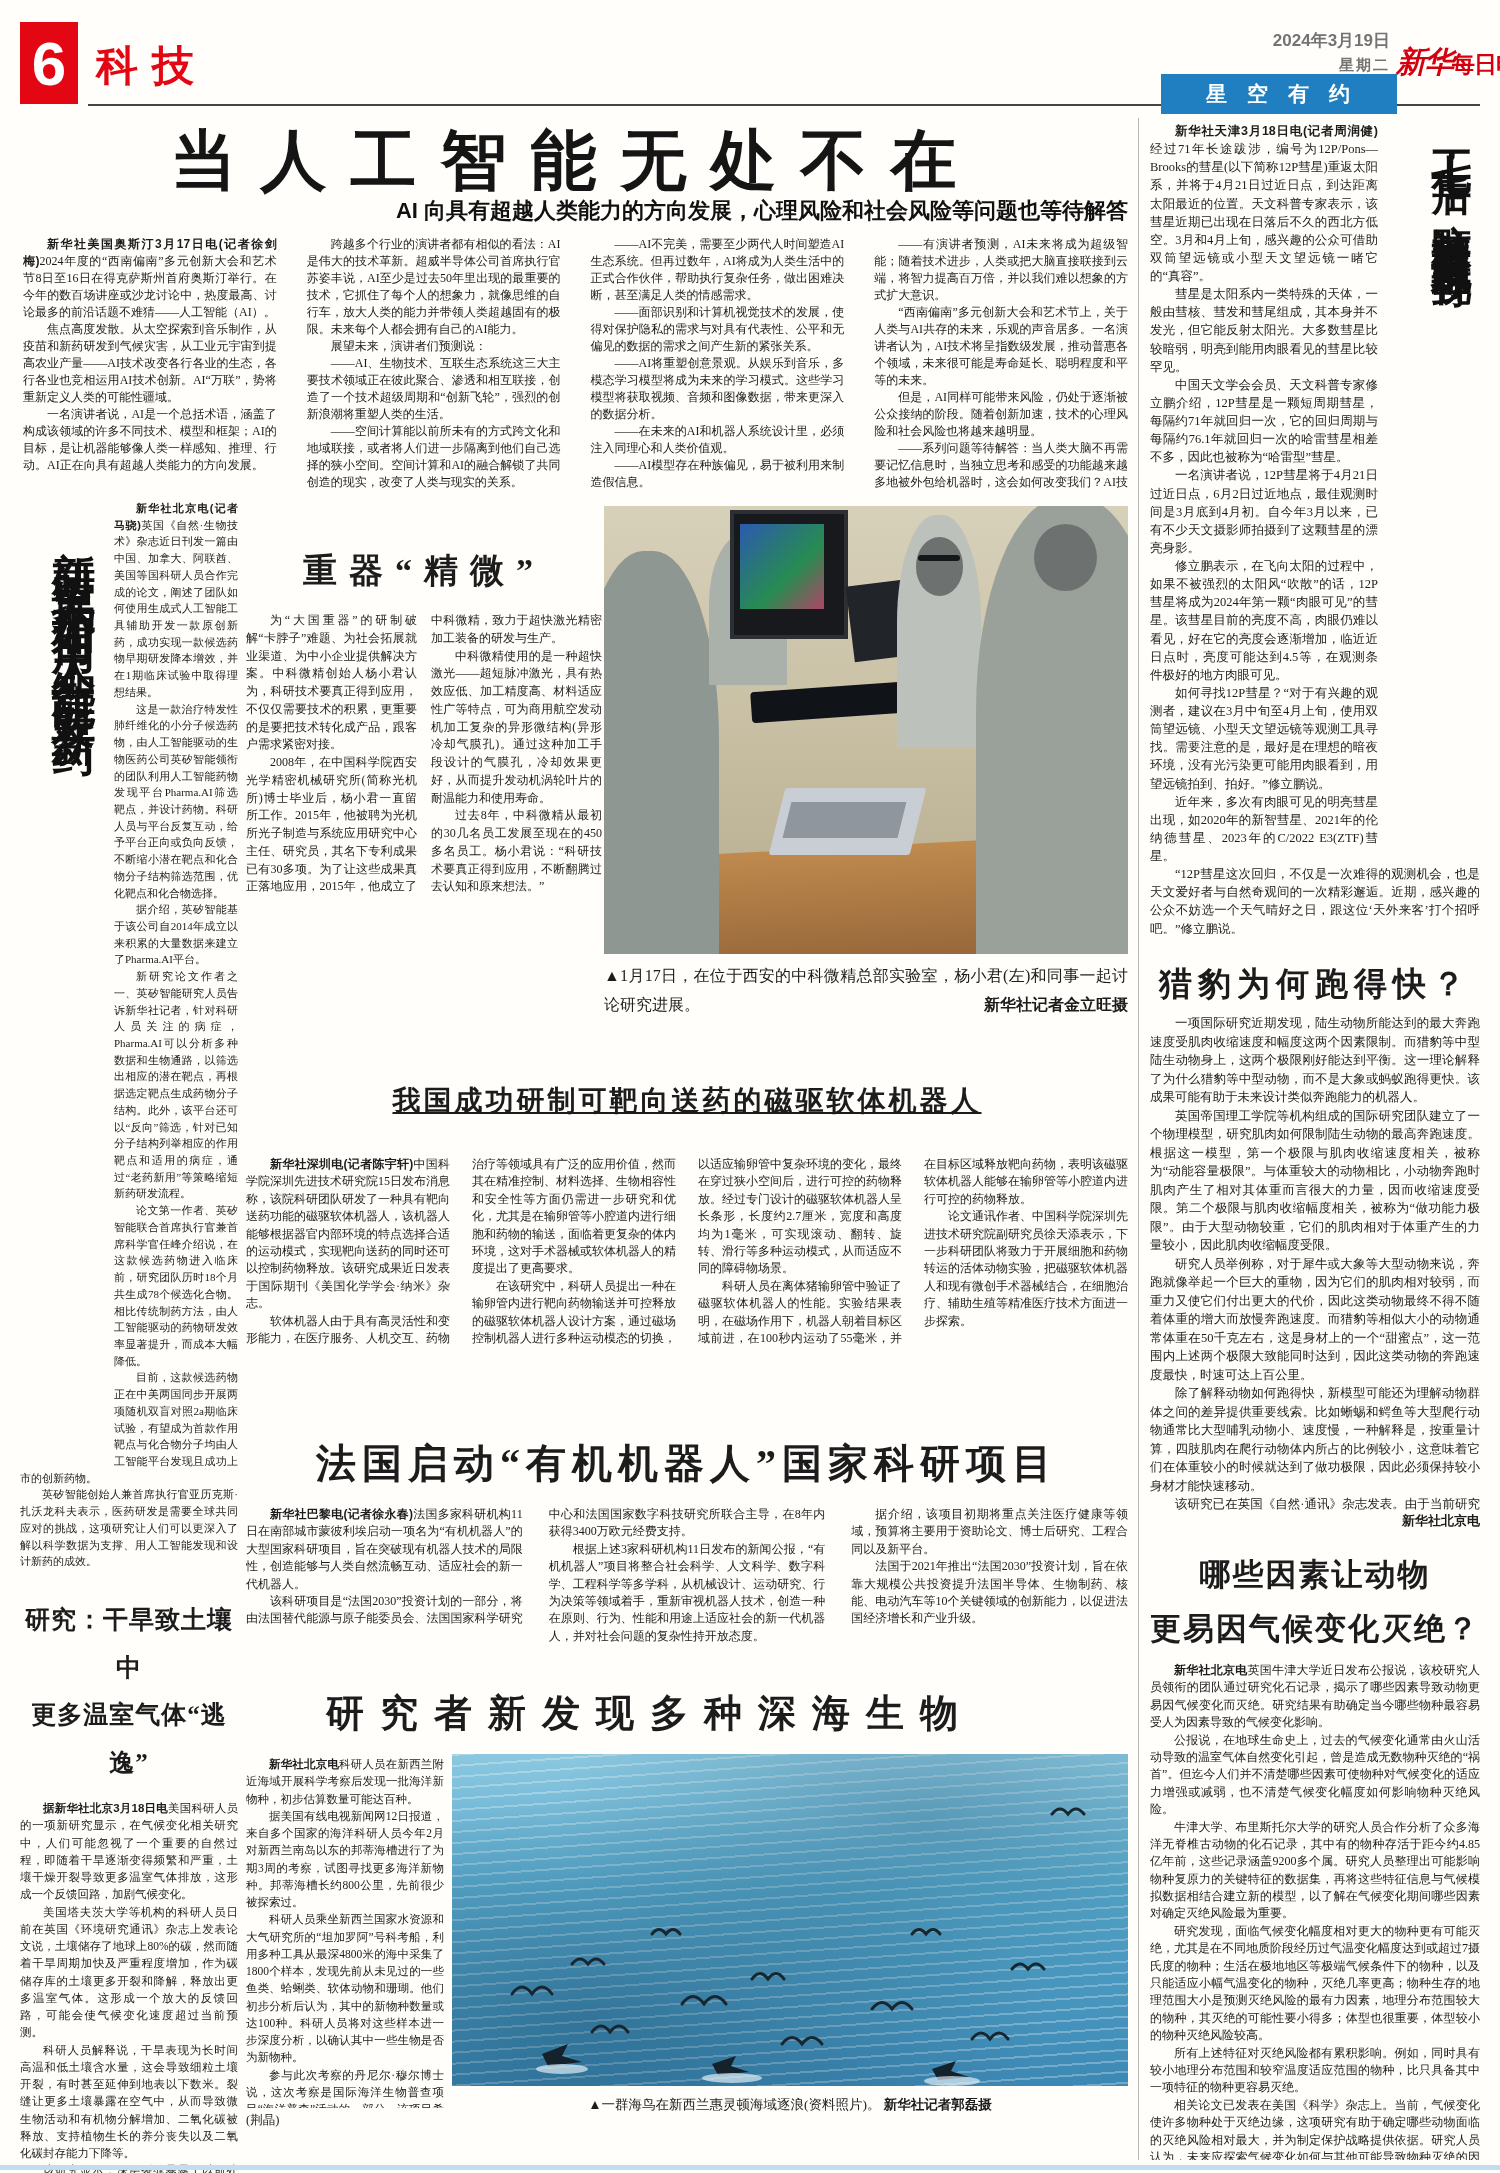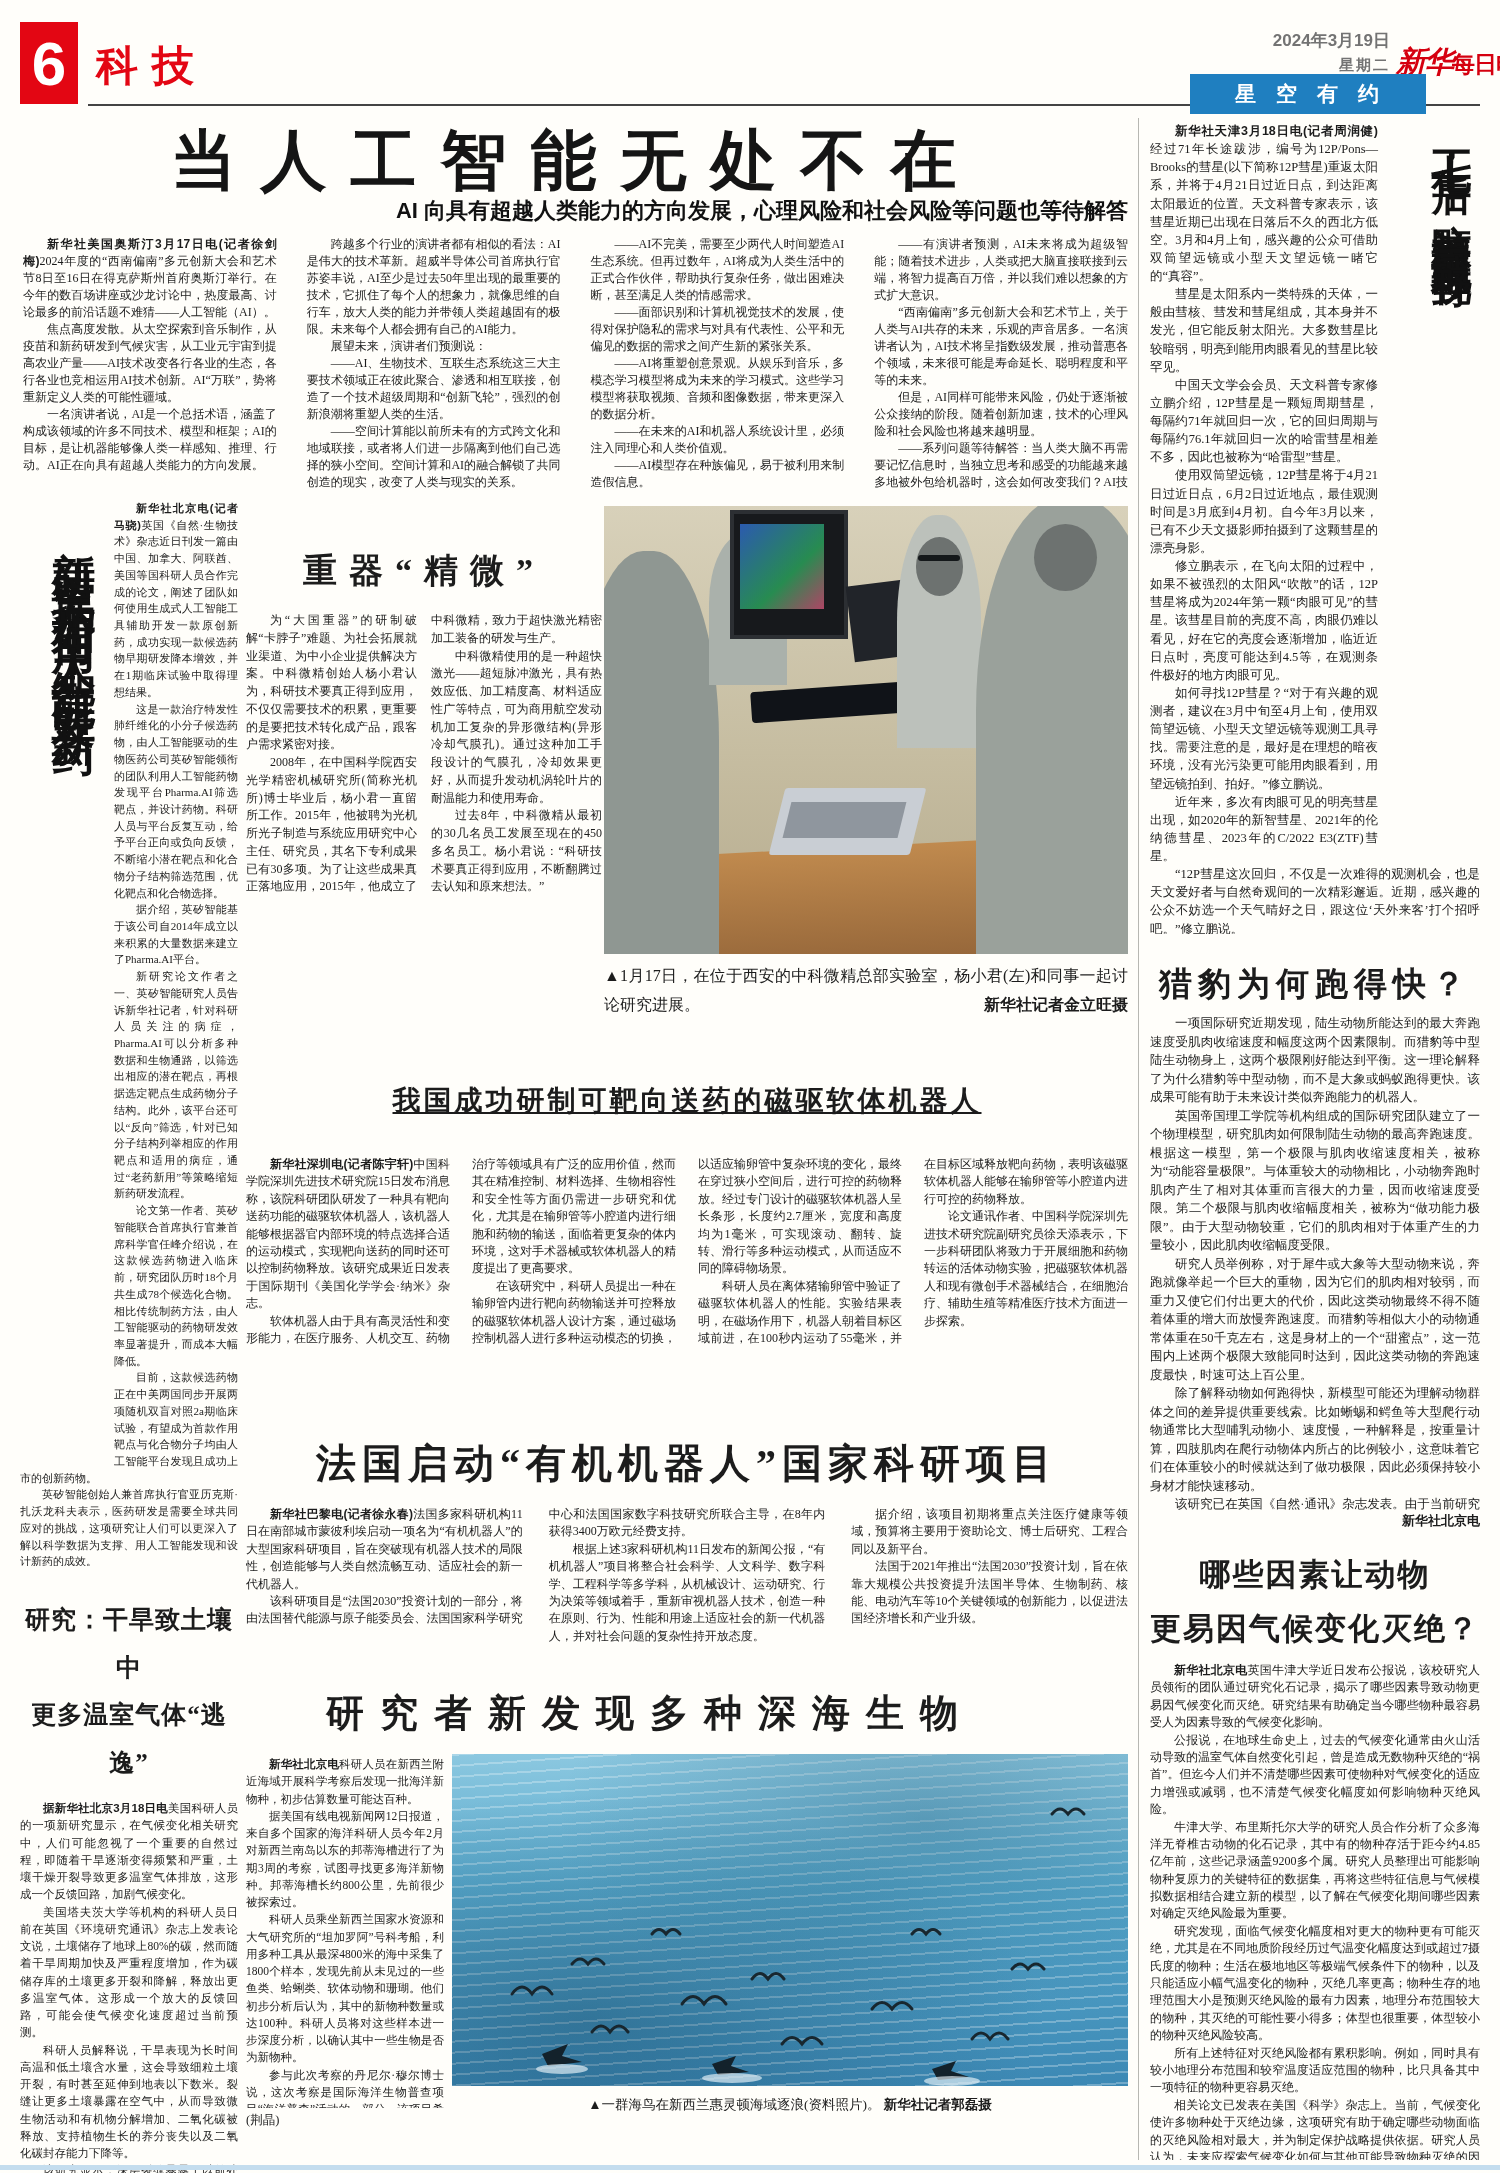--- a/index.html
+++ b/index.html
@@ -80,21 +80,21 @@
           background:linear-gradient(180deg,#8cc8e0,#58a9cd 40%,#3c88b4);}
   .photo-sea .waves{position:absolute;inset:0;
           background:repeating-linear-gradient(176deg,rgba(255,255,255,.28) 0 2px,rgba(255,255,255,0) 2px 11px);}
   .photo-sea .shade{position:absolute;inset:0;
           background:radial-gradient(ellipse at 70% 20%,rgba(10,60,90,.25),transparent 55%),
                      radial-gradient(ellipse at 20% 80%,rgba(6,45,70,.3),transparent 60%);}
   .sea-caption{position:absolute;left:452px;top:2096px;width:676px;text-align:center;font-size:13.5px;}
   .sea-caption b{}
   
   .col-divider{position:absolute;left:1138px;top:118px;width:1px;height:2042px;background:#b7b7b2;}
-  .skybox{position:absolute;left:1190px;top:74px;width:236px;height:40px;background:#1f7fc0;
+  .skybox{position:absolute;left:1161px;top:74px;width:236px;height:40px;background:#1f7fc0;
           color:#fff;font-family:"Liberation Sans","DejaVu Sans",sans-serif;font-weight:700;font-size:21px;
           letter-spacing:20px;display:flex;align-items:center;justify-content:center;padding-left:18px;box-sizing:border-box;}
   .comet{position:absolute;left:1150px;top:122px;width:330px;height:812px;font-size:12.5px;line-height:1.45;}
   .vtitle-right{float:right;width:92px;height:742px;margin-left:10px;
           writing-mode:vertical-rl;text-orientation:upright;
           font-size:40px;font-weight:700;letter-spacing:5px;color:#111;}
   .cheetah-headline{position:absolute;left:1150px;top:962px;width:330px;text-align:center;
           font-size:33px;font-weight:700;letter-spacing:6px;}
   .cheetah-body{position:absolute;left:1150px;top:1014px;width:330px;height:498px;font-size:12.5px;line-height:1.48;}
   .cheetah-credit{position:absolute;left:1150px;top:1512px;width:330px;text-align:right;font-weight:700;font-size:13px;
@@ -259,21 +259,21 @@
   </div>
 
   <div class="col-divider"></div>
   <div class="skybox">星空有约</div>
   <div class="comet body-text clip">
     <div class="vtitle-right">七十一年后，这颗彗星重回地球视野</div>
     <div>
         <p><b>新华社天津3月18日电(记者周润健)</b>经过71年长途跋涉，编号为12P/Pons—Brooks的彗星(以下简称12P彗星)重返太阳系，并将于4月21日过近日点，到达距离太阳最近的位置。天文科普专家表示，该彗星近期已出现在日落后不久的西北方低空。3月和4月上旬，感兴趣的公众可借助双筒望远镜或小型天文望远镜一睹它的“真容”。</p>
         <p>彗星是太阳系内一类特殊的天体，一般由彗核、彗发和彗尾组成，其本身并不发光，但它能反射太阳光。大多数彗星比较暗弱，明亮到能用肉眼看见的彗星比较罕见。</p>
         <p>中国天文学会会员、天文科普专家修立鹏介绍，12P彗星是一颗短周期彗星，每隔约71年就回归一次，它的回归周期与每隔约76.1年就回归一次的哈雷彗星相差不多，因此也被称为“哈雷型”彗星。</p>
-        <p>使用双筒望远镜，12P彗星将于4月21日过近日点，6月2日过近地点，最佳观测时间是3月底到4月初。自今年3月以来，已有不少天文摄影师拍摄到了这颗彗星的漂亮身影。</p>
+        <p>一名演讲者说，12P彗星将于4月21日过近日点，6月2日过近地点，最佳观测时间是3月底到4月初。自今年3月以来，已有不少天文摄影师拍摄到了这颗彗星的漂亮身影。</p>
         <p>修立鹏表示，在飞向太阳的过程中，如果不被强烈的太阳风“吹散”的话，12P彗星将成为2024年第一颗“肉眼可见”的彗星。该彗星目前的亮度不高，肉眼仍难以看见，好在它的亮度会逐渐增加，临近近日点时，亮度可能达到4.5等，在观测条件极好的地方肉眼可见。</p>
         <p>如何寻找12P彗星？“对于有兴趣的观测者，建议在3月中旬至4月上旬，使用双筒望远镜、小型天文望远镜等观测工具寻找。需要注意的是，最好是在理想的暗夜环境，没有光污染更可能用肉眼看到，用望远镜拍到、拍好。”修立鹏说。</p>
         <p>近年来，多次有肉眼可见的明亮彗星出现，如2020年的新智彗星、2021年的伦纳德彗星、2023年的C/2022 E3(ZTF)彗星。</p>
         <p>“12P彗星这次回归，不仅是一次难得的观测机会，也是天文爱好者与自然奇观间的一次精彩邂逅。近期，感兴趣的公众不妨选一个天气晴好之日，跟这位‘天外来客’打个招呼吧。”修立鹏说。</p>
       </div>
   </div>
 
   <div class="cheetah-headline">猎豹为何跑得快？</div>
   <div class="cheetah-body body-text clip">
       <p>一项国际研究近期发现，陆生动物所能达到的最大奔跑速度受肌肉收缩速度和幅度这两个因素限制。而猎豹等中型陆生动物身上，这两个极限刚好能达到平衡。这一理论解释了为什么猎豹等中型动物，而不是大象或蚂蚁跑得更快。该成果可能有助于未来设计类似奔跑能力的机器人。</p>

